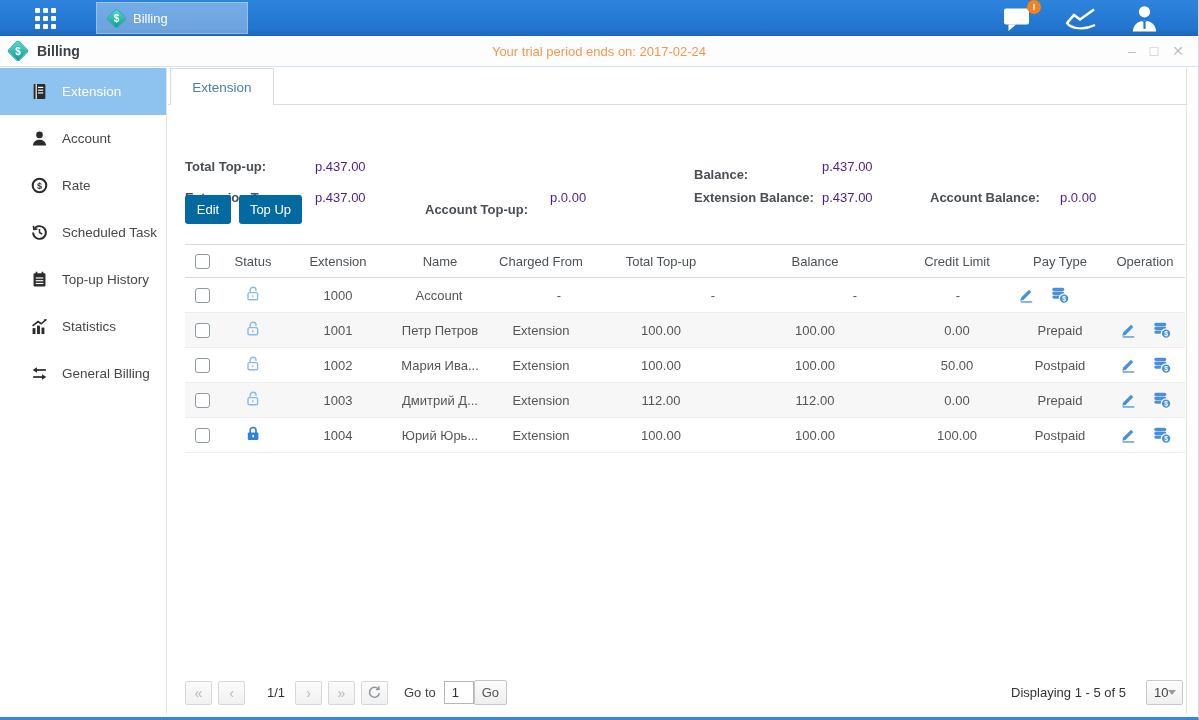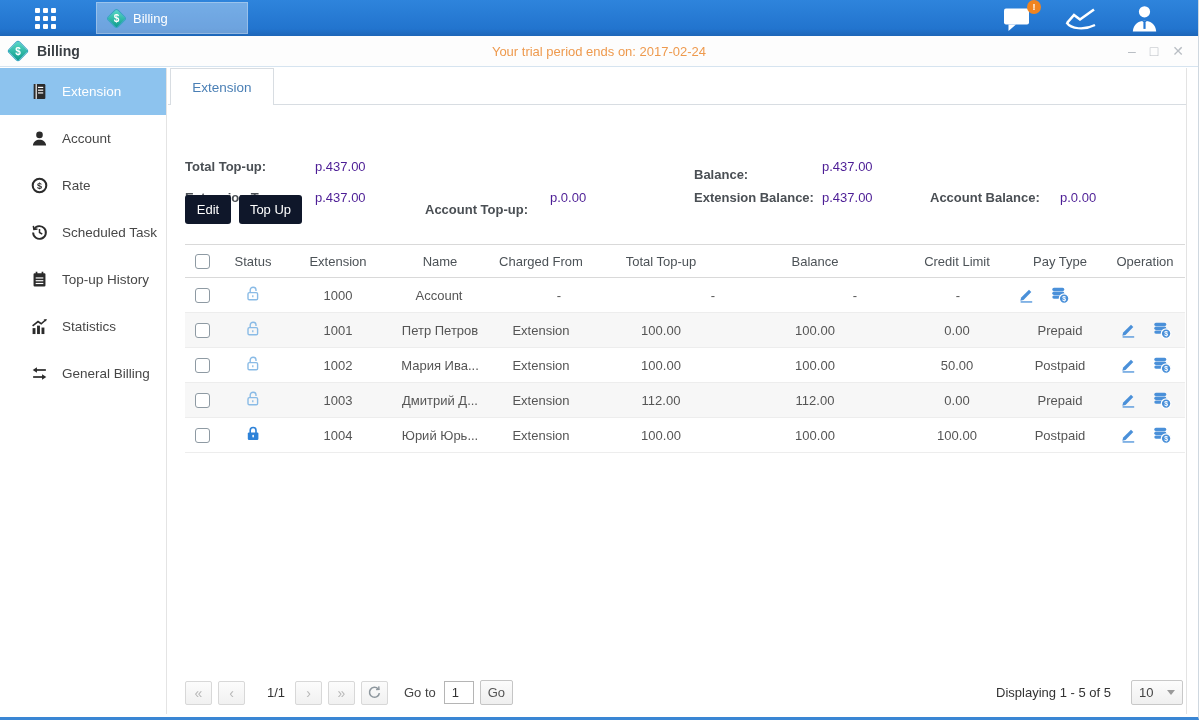--- a/index.html
+++ b/index.html
@@ -51,21 +51,21 @@
 
   .tabstrip { position:absolute; top:0; left:0; right:11px; height:37px; border-bottom:1px solid #d8dde2; background:#fff; }
   .tab-active { position:absolute; left:2px; top:0; height:37px; width:104px; background:#fff;
     border:1px solid #d8dde2; border-bottom:none; display:flex; align-items:center; justify-content:center;
     color:#4a7fb5; font-size:13.5px; cursor:pointer; z-index:2; }
 
   .summary { position:absolute; top:37px; left:0; right:11px; height:120px; font-size:13px; }
   .summary .lbl { position:absolute; font-weight:bold; color:#4a4f54; }
   .summary .val { position:absolute; color:#4c1d95; }
 
-  .btn { position:absolute; height:29px; background:#0f172a; color:#fff; border:none; border-radius:3px;
+  .btn { position:absolute; height:29px; background:#0369a1; color:#fff; border:none; border-radius:3px;
     font-size:13px; font-family:"Liberation Sans",sans-serif; cursor:pointer; }
   #btn-edit { left:17px; top:127px; width:46px; }
   #btn-topup { left:71px; top:127px; width:63px; }
 
   
   .tbl { position:absolute; left:17px; top:176px; width:1000px; font-size:13px; color:#555; }
   .thead { display:flex; height:34px; border-top:1px solid #d9d9d9; border-bottom:1px solid #d9d9d9; color:#4c5257; }
   .trow { display:flex; height:35px; border-bottom:1px solid #ededed; }
   .trow.alt { background:#f7f7f7; }
   .cell { display:flex; align-items:center; justify-content:center; overflow:hidden; white-space:nowrap; }
@@ -77,23 +77,23 @@
 
   
   .pager { position:absolute; left:17px; right:14px; bottom:8px; height:27px; display:flex; align-items:center; font-size:13px; color:#444; }
   .pg-btn { width:27px; height:24px; border:1px solid #d8d8d8; border-radius:2px; background:linear-gradient(#fcfcfc,#f1f1f1);
     display:flex; align-items:center; justify-content:center; color:#b8b8b8; font-size:14px; margin-right:6px; cursor:pointer; }
   .pg-indicator { width:34px; text-align:right; color:#333; margin-right:10px; }
   .goto-label { margin:0 8px 0 10px; color:#444; }
   .goto-input { width:30px; height:23px; border:1px solid #b5b5b5; font-size:13px; text-align:left; padding-left:7px;
     font-family:"Liberation Sans",sans-serif; color:#333; }
   .go-btn { width:33px; height:25px; border:1px solid #c5c5c5; border-radius:2px; background:linear-gradient(#fbfbfb,#efefef);
-    font-size:13px; color:#555; margin-left:6px; font-family:"Liberation Sans",sans-serif; cursor:pointer; }
+    font-size:13px; color:#555; font-family:"Liberation Sans",sans-serif; cursor:pointer; }
   .pager-right { margin-left:auto; display:flex; align-items:center; gap:20px; color:#333; }
-  .pagesize { width:52px; height:25px; border:1px solid #c8c8c8; border-radius:2px; background:linear-gradient(#fcfcfc,#f0f0f0);
+  .pagesize { width:37px; height:25px; border:1px solid #c8c8c8; border-radius:2px; background:linear-gradient(#fcfcfc,#f0f0f0);
     display:flex; align-items:center; padding:0 7px; cursor:pointer; color:#444; }
   .caret { margin-left:auto; width:0; height:0; border-left:4.5px solid transparent; border-right:4.5px solid transparent; border-top:5px solid #9a9a9a; }
 </style>
 </head>
 <body>
 
 <div class="window">
 
   <div class="topbar">
     <div class="grid-icon">

